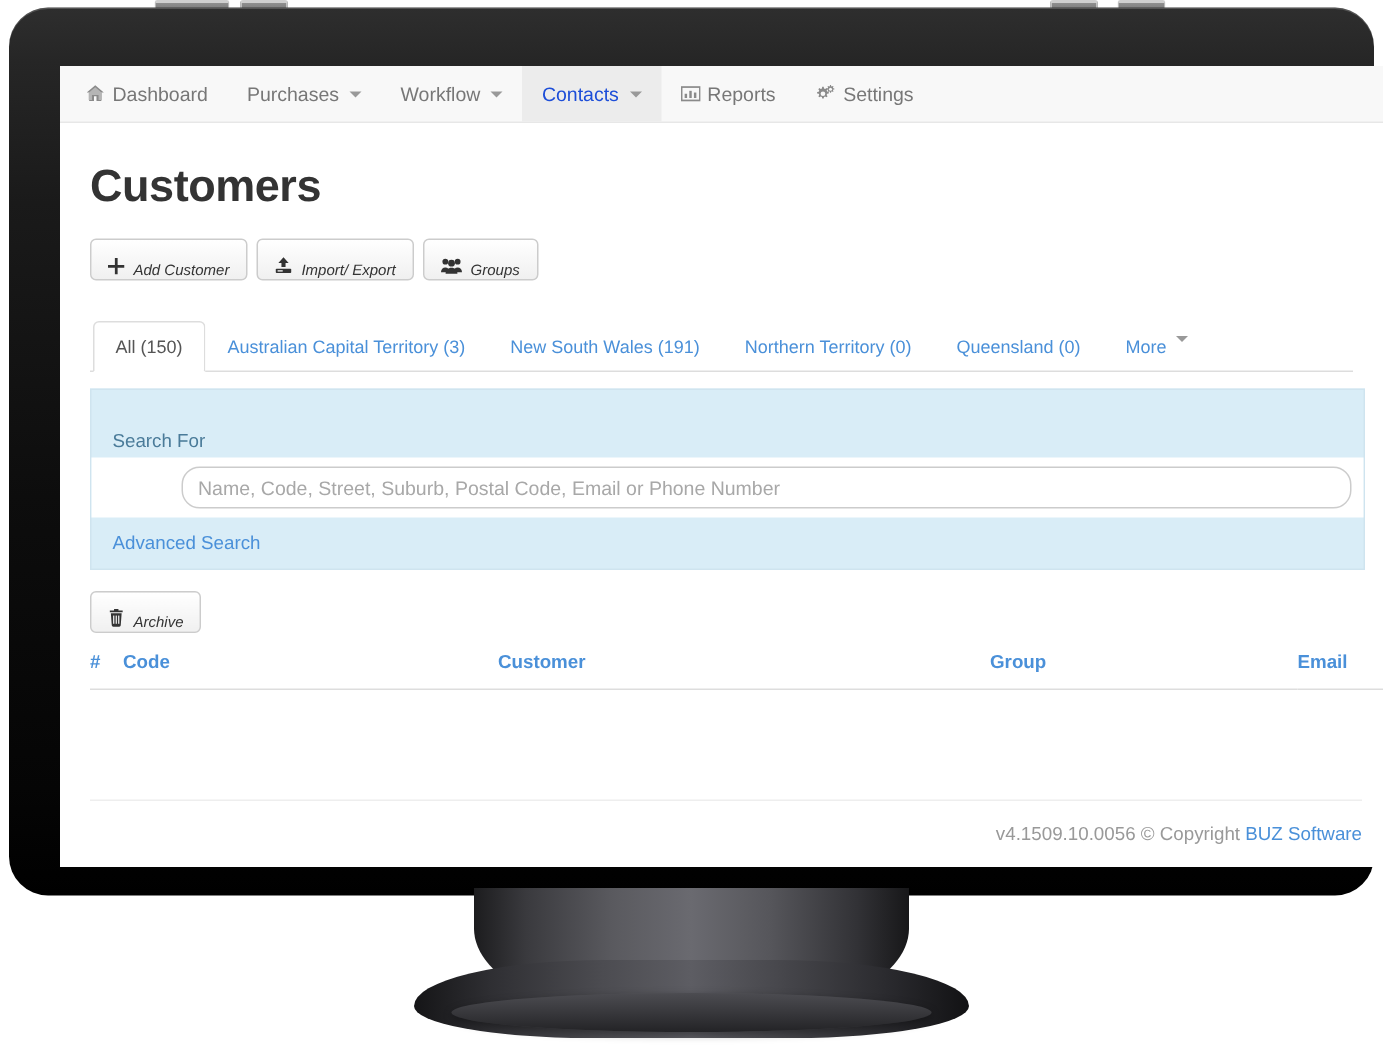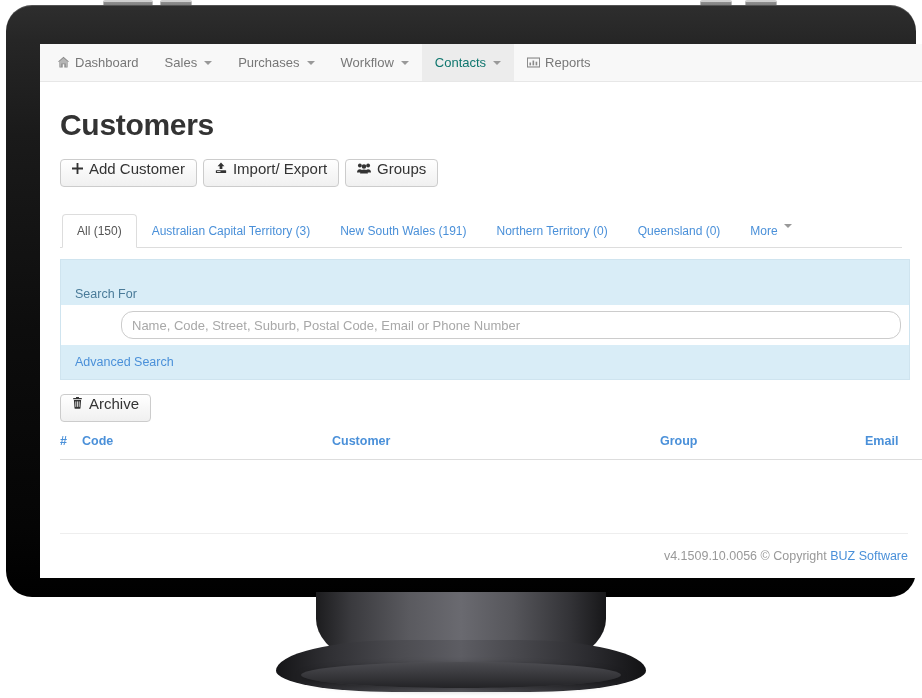--- a/index.html
+++ b/index.html
@@ -130,21 +130,21 @@
     gap: 5px;
     padding: 0 13px;
     font-size: 13px;
     color: #777777;
     text-decoration: none;
     white-space: nowrap;
     cursor: pointer;
   }
   .nav-item.active {
     background: #ececec;
-    color: #0f766e;
+    color: #1d4ed8;
   }
   .caret {
     display: inline-block;
     width: 0; height: 0;
     border-left: 4px solid transparent;
     border-right: 4px solid transparent;
     border-top: 4px solid #999999;
     margin-left: 2px;
   }
   .nav-ico { display: inline-flex; align-items: center; }
@@ -164,32 +164,33 @@
   }
 
   
   #toolbar {
     margin-top: 18px;
     display: flex;
     gap: 6px;
   }
   .btn {
     display: inline-flex;
-    align-items: flex-start;
+    align-items: flex-end;
     gap: 6px;
     height: 28px;
     padding: 0 11px;
-    font-size: 15px;
+    font-size: 10px;
     color: #333333;
     background: linear-gradient(#ffffff, #f0f0f0);
     border: 1px solid #cccccc;
     border-radius: 4px;
     cursor: pointer;
     white-space: nowrap;
     box-sizing: border-box;
+    font-style: italic;
   }
 
   
   #tabs {
     margin-top: 27px;
     display: flex;
     align-items: flex-end;
     border-bottom: 1px solid #dddddd;
     padding-left: 2px;
   }
@@ -332,24 +333,20 @@
         <a class="nav-item">
           <span class="nav-ico">
             <svg width="13" height="13" viewBox="0 0 16 16">
               <path d="M8 1 L1 7 h2 v7 h4 v-4 h2 v4 h4 V7 h2 Z" fill="#8a8a8a"></path>
               <path d="M8 2.6 L2.6 7.1 v6 h2.7 v-4 h5.4 v4 h2.7 v-6 Z" fill="#b5b5b5"></path>
             </svg>
           </span>
           <span>Dashboard</span>
         </a>
 
-        <a class="nav-item">
-          <span>Sales</span>
-          <i class="caret"></i>
-        </a>
 
         <a class="nav-item">
           <span>Purchases</span>
           <i class="caret"></i>
         </a>
 
         <a class="nav-item">
           <span>Workflow</span>
           <i class="caret"></i>
         </a>
@@ -364,20 +361,33 @@
             <svg width="13" height="13" viewBox="0 0 16 16">
               <rect x="0.5" y="2.5" width="15" height="11" fill="none" stroke="#8a8a8a" stroke-width="1.4"></rect>
               <rect x="3" y="8" width="2" height="3.5" fill="#8a8a8a"></rect>
               <rect x="6.8" y="5.6" width="2" height="5.9" fill="#8a8a8a"></rect>
               <rect x="10.6" y="7" width="2" height="4.5" fill="#8a8a8a"></rect>
             </svg>
           </span>
           <span>Reports</span>
         </a>
 
+        <a class="nav-item">
+          <span class="nav-ico">
+            <svg width="14" height="13" viewBox="0 0 18 16">
+              <g fill="#8a8a8a">
+                <path d="M6.6 2.1 l1.3 0 0.25 1.4 1.0 0.42 1.15-0.8 0.92 0.92 -0.8 1.15 0.42 1.0 1.4 0.25 0 1.3 -1.4 0.25 -0.42 1.0 0.8 1.15 -0.92 0.92 -1.15-0.8 -1.0 0.42 -0.25 1.4 -1.3 0 -0.25-1.4 -1.0-0.42 -1.15 0.8 -0.92-0.92 0.8-1.15 -0.42-1.0 -1.4-0.25 0-1.3 1.4-0.25 0.42-1.0 -0.8-1.15 0.92-0.92 1.15 0.8 1.0-0.42 Z"></path>
+                <circle cx="7.25" cy="8.0" r="2.0" fill="#f8f8f8"></circle>
+                <path d="M13.3 0.6 l0.85 0 0.16 0.92 0.66 0.27 0.76-0.52 0.6 0.6 -0.52 0.76 0.27 0.66 0.92 0.16 0 0.85 -0.92 0.16 -0.27 0.66 0.52 0.76 -0.6 0.6 -0.76-0.52 -0.66 0.27 -0.16 0.92 -0.85 0 -0.16-0.92 -0.66-0.27 -0.76 0.52 -0.6-0.6 0.52-0.76 -0.27-0.66 -0.92-0.16 0-0.85 0.92-0.16 0.27-0.66 -0.52-0.76 0.6-0.6 0.76 0.52 0.66-0.27 Z"></path>
+                <circle cx="13.72" cy="4.1" r="1.3" fill="#f8f8f8"></circle>
+              </g>
+            </svg>
+          </span>
+          <span>Settings</span>
+        </a>
       </nav>
 
       <div id="content">
 
         <h1 id="page-title">Customers</h1>
 
         <div id="toolbar">
 
           <button class="btn">
             <span>

